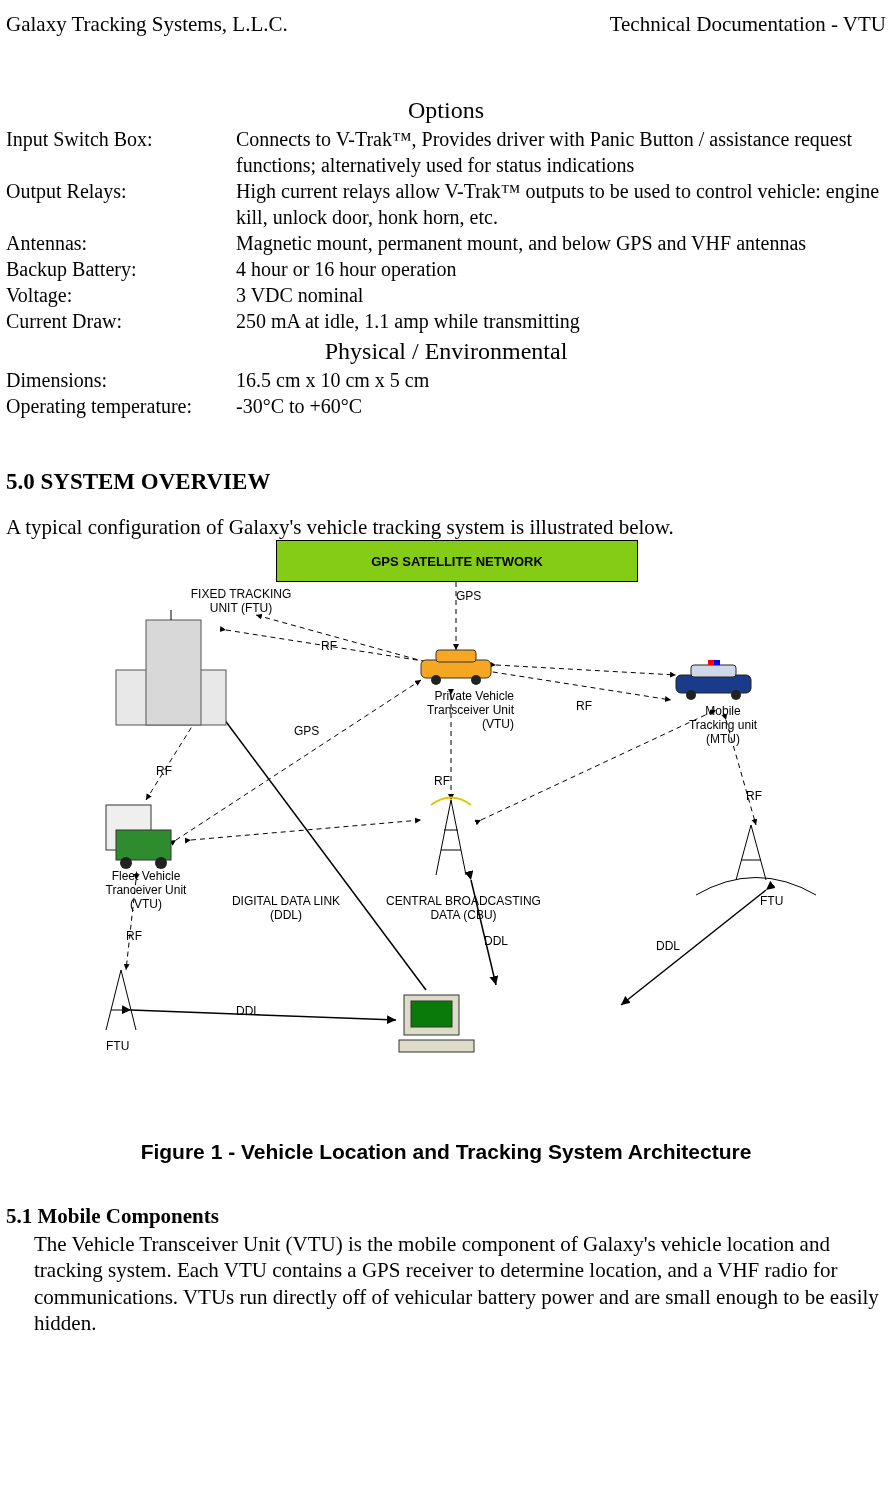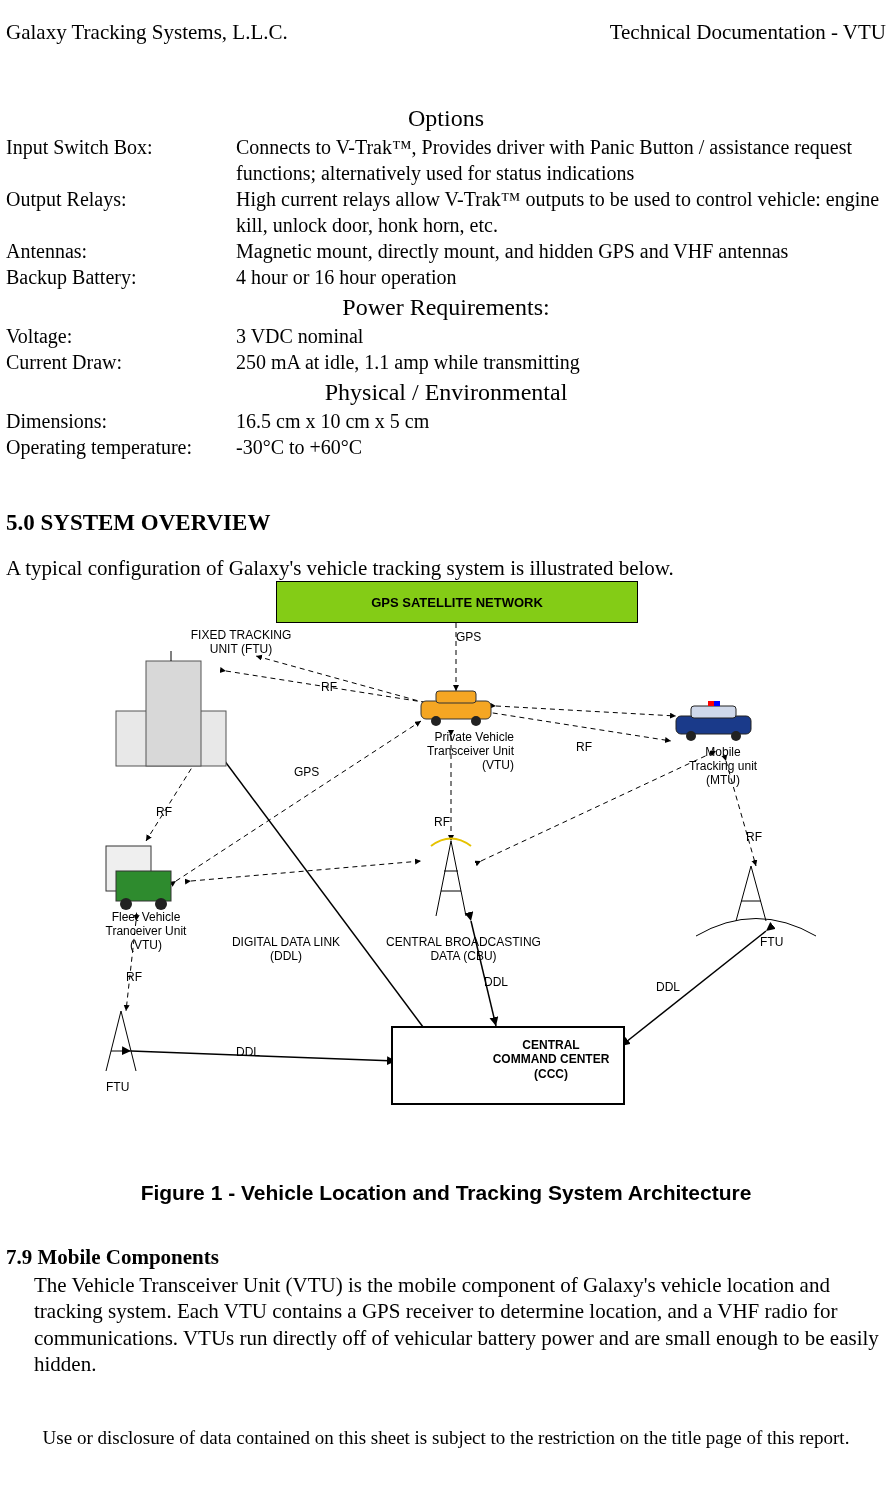--- a/index.html
+++ b/index.html
@@ -5,21 +5,21 @@
   body {
     font-family: "Times New Roman", Times, serif;
     font-size: 20px;
     color: #000;
     margin: 0;
     padding: 0;
     width: 892px;
     background: #fff;
   }
   .page {
-    padding: 20px 6px 20px 6px;
+    padding: 12px 6px 20px 6px;
   }
   .header {
     display: flex;
     justify-content: space-between;
     font-size: 21px;
     margin-bottom: 60px;
   }
   .section-title {
     text-align: center;
     font-size: 24px;
@@ -132,28 +132,27 @@
   <div class="spec-row">
     <div class="spec-label">Input Switch Box:</div>
     <div class="spec-value">Connects to V-Trak™, Provides driver with Panic Button / assistance request functions; alternatively used for status indications</div>
   </div>
   <div class="spec-row">
     <div class="spec-label">Output Relays:</div>
     <div class="spec-value">High current relays allow V-Trak™ outputs to be used to control vehicle: engine kill, unlock door, honk horn, etc.</div>
   </div>
   <div class="spec-row">
     <div class="spec-label">Antennas:</div>
-    <div class="spec-value">Magnetic mount, directly mount, and hidden GPS and VHF antennas</div>
+    <div class="spec-value">Magnetic mount, permanent mount, and below GPS and VHF antennas</div>
   </div>
   <div class="spec-row">
     <div class="spec-label">Backup Battery:</div>
     <div class="spec-value">4 hour or 16 hour operation</div>
   </div>
 
-  <div class="section-title">Power Requirements:</div>
 
   <div class="spec-row">
     <div class="spec-label">Voltage:</div>
     <div class="spec-value">3 VDC nominal</div>
   </div>
   <div class="spec-row">
     <div class="spec-label">Current Draw:</div>
     <div class="spec-value">250 mA at idle, 1.1 amp while transmitting</div>
   </div>
 
@@ -282,26 +281,22 @@
     <div class="dlabel" style="left:20px;top:330px;width:100px;">Fleet Vehicle Tranceiver Unit (VTU)</div>
     <div class="dlabel" style="left:50px;top:390px;">RF</div>
     <div class="dlabel" style="left:155px;top:355px;width:110px;">DIGITAL DATA LINK  (DDL)</div>
     <div class="dlabel" style="left:305px;top:355px;width:165px;">CENTRAL BROADCASTING DATA (CBU)</div>
     <div class="dlabel" style="left:684px;top:355px;">FTU</div>
     <div class="dlabel" style="left:408px;top:395px;">DDL</div>
     <div class="dlabel" style="left:580px;top:400px;">DDL</div>
     <div class="dlabel" style="left:160px;top:465px;">DDL</div>
     <div class="dlabel" style="left:30px;top:500px;">FTU</div>
 
-    <div class="ccc-box">
-      <div class="ccc-text">CENTRAL COMMAND CENTER (CCC)</div>
-    </div>
 
   </div>
 
   <div class="figure-caption">Figure 1 - Vehicle Location and Tracking System Architecture</div>
 
-  <h3 class="sub">7.9 Mobile Components</h3>
+  <h3 class="sub">5.1 Mobile Components</h3>
   <div class="body-text">The Vehicle Transceiver Unit (VTU) is the mobile component of Galaxy's vehicle location and tracking system. Each VTU contains a GPS receiver to determine location, and a VHF radio for communications. VTUs run directly off of vehicular battery power and are small enough to be easily hidden.</div>
 
-  <div class="footer">Use or disclosure of data contained on this sheet is subject to the restriction on the title page of this report.</div>
 
 </div>
 
 </body></html>

